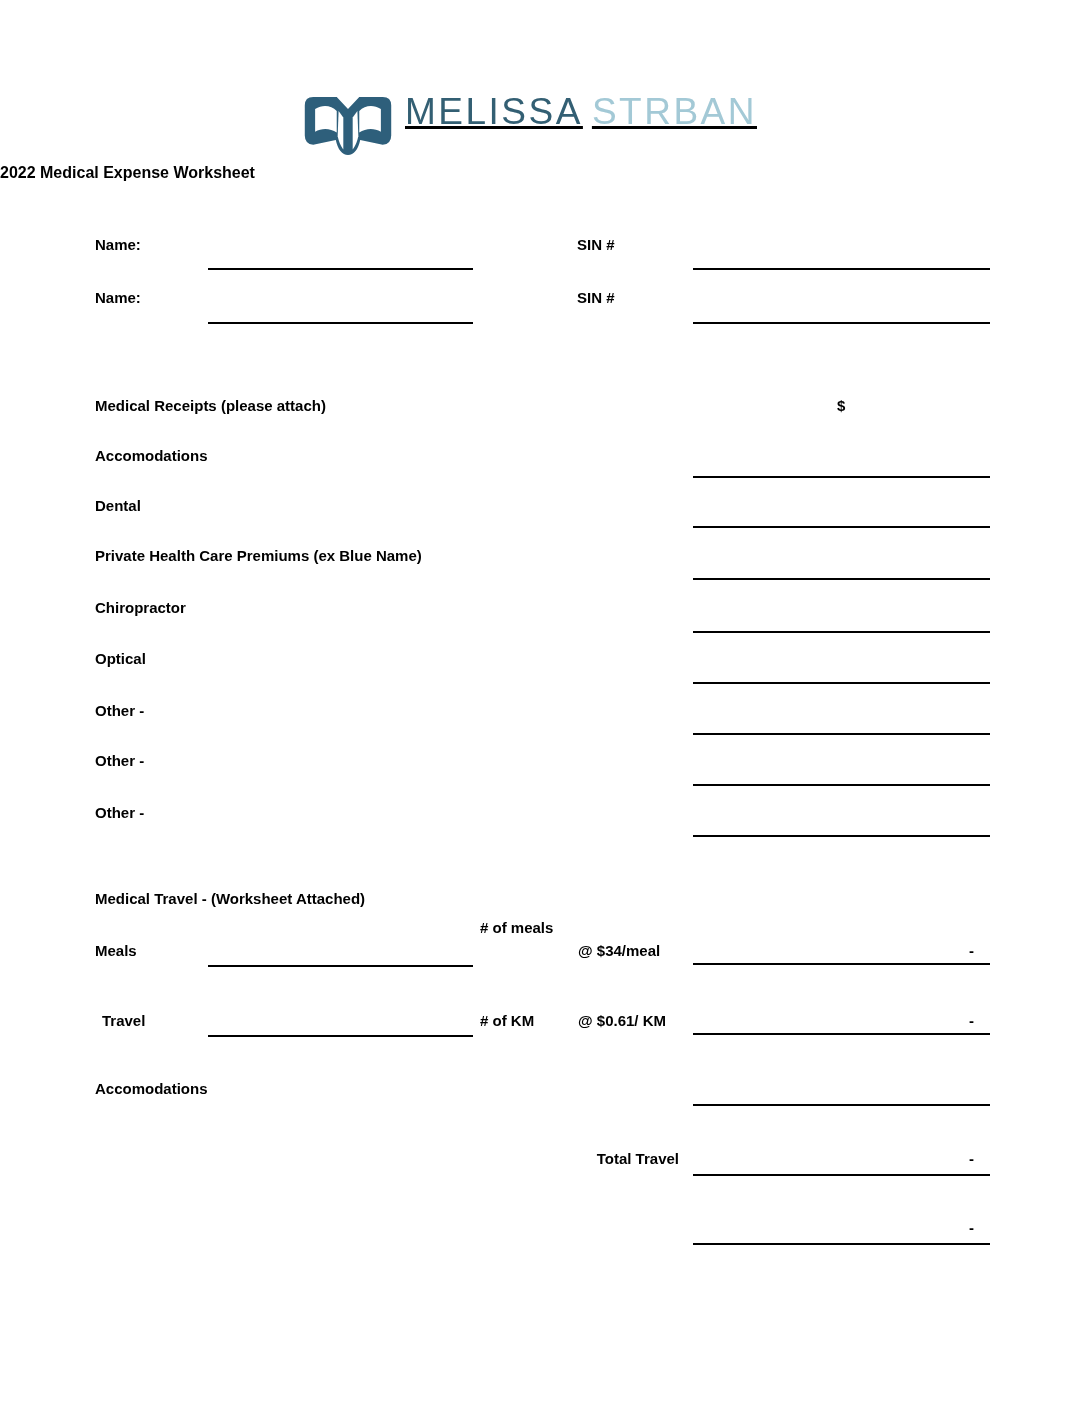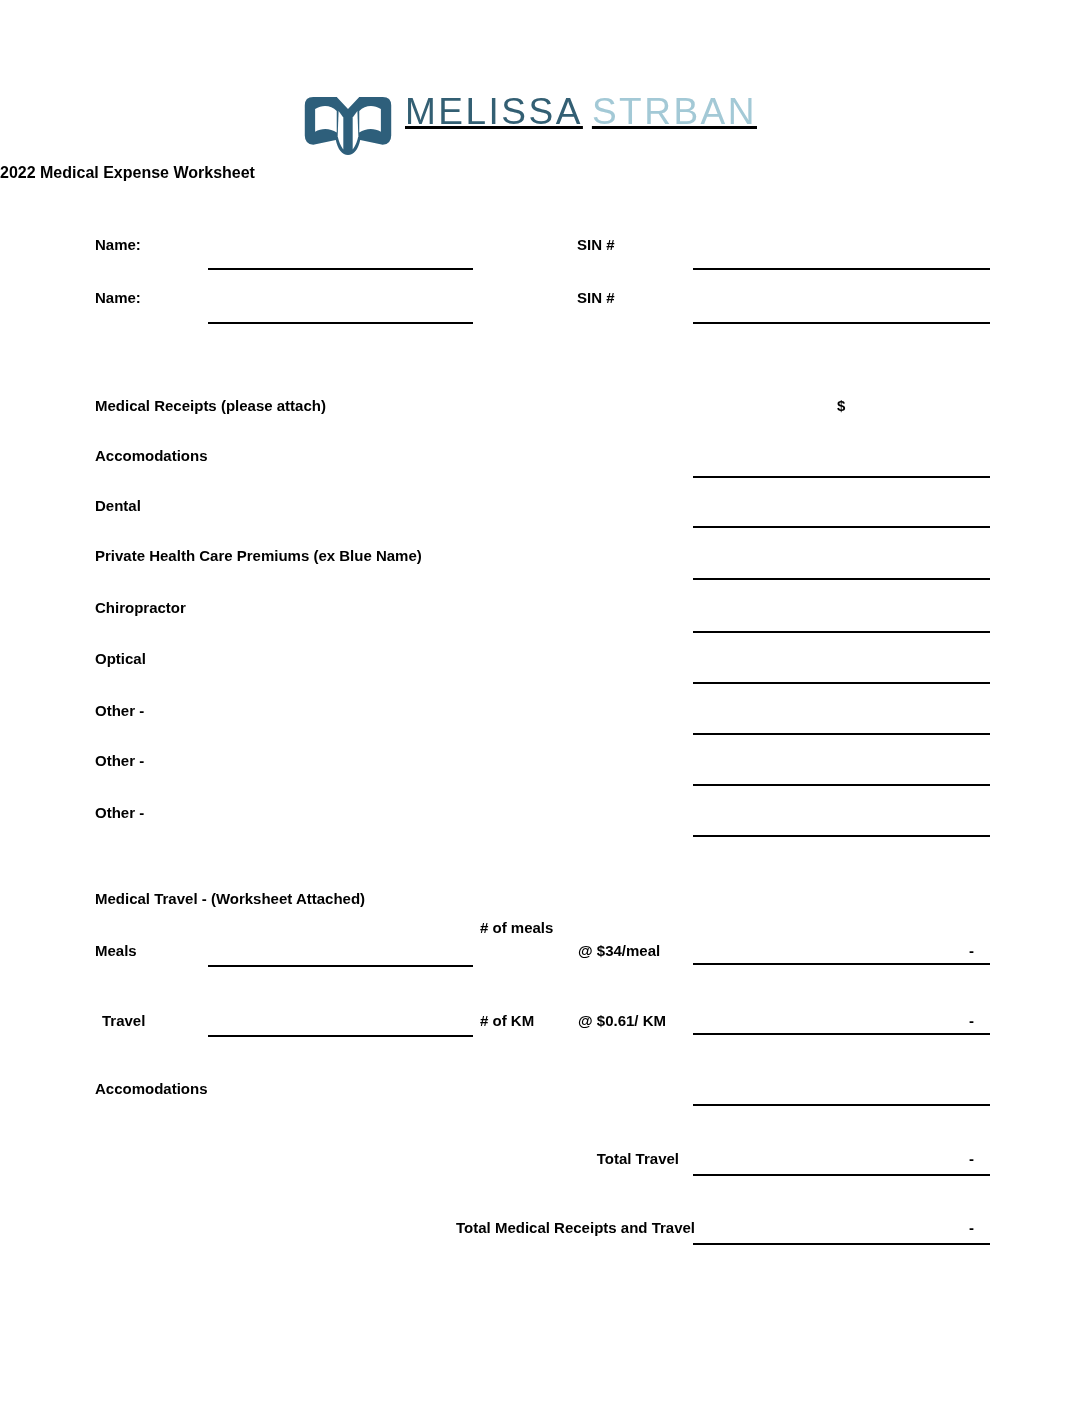--- a/index.html
+++ b/index.html
@@ -89,17 +89,16 @@
   <div class="lbl r" style="left:693px;top:1012px;width:281px">-</div>
   <div class="line" style="left:693px;top:1033px;width:297px"></div>
 
   <div class="lbl" style="left:95px;top:1080px">Accomodations</div>
   <div class="line" style="left:693px;top:1104px;width:297px"></div>
 
   <div class="lbl r" style="left:430px;top:1150px;width:249px">Total Travel</div>
   <div class="lbl r" style="left:693px;top:1150px;width:281px">-</div>
   <div class="line" style="left:693px;top:1174px;width:297px"></div>
 
-  <div class="lbl r" style="left:300px;top:1219px;width:395px">Total Medical Receipts and Travel</div>
   <div class="lbl r" style="left:693px;top:1219px;width:281px">-</div>
   <div class="line" style="left:693px;top:1243px;width:297px"></div>
 
 </div>
 
 </body></html>

